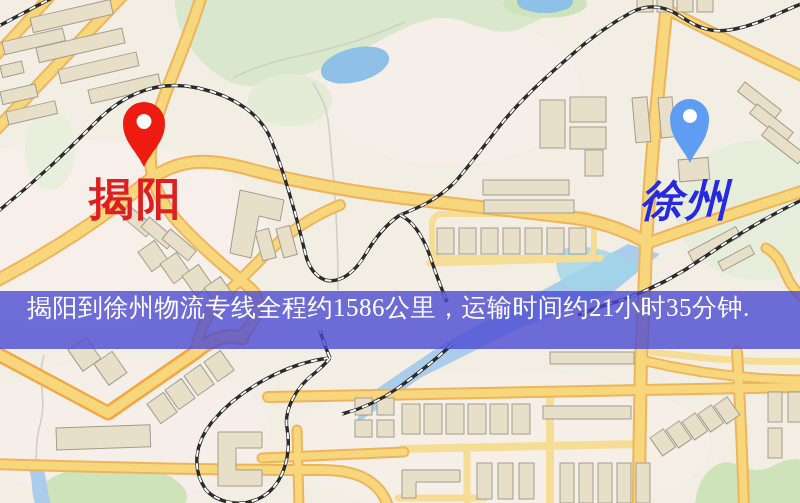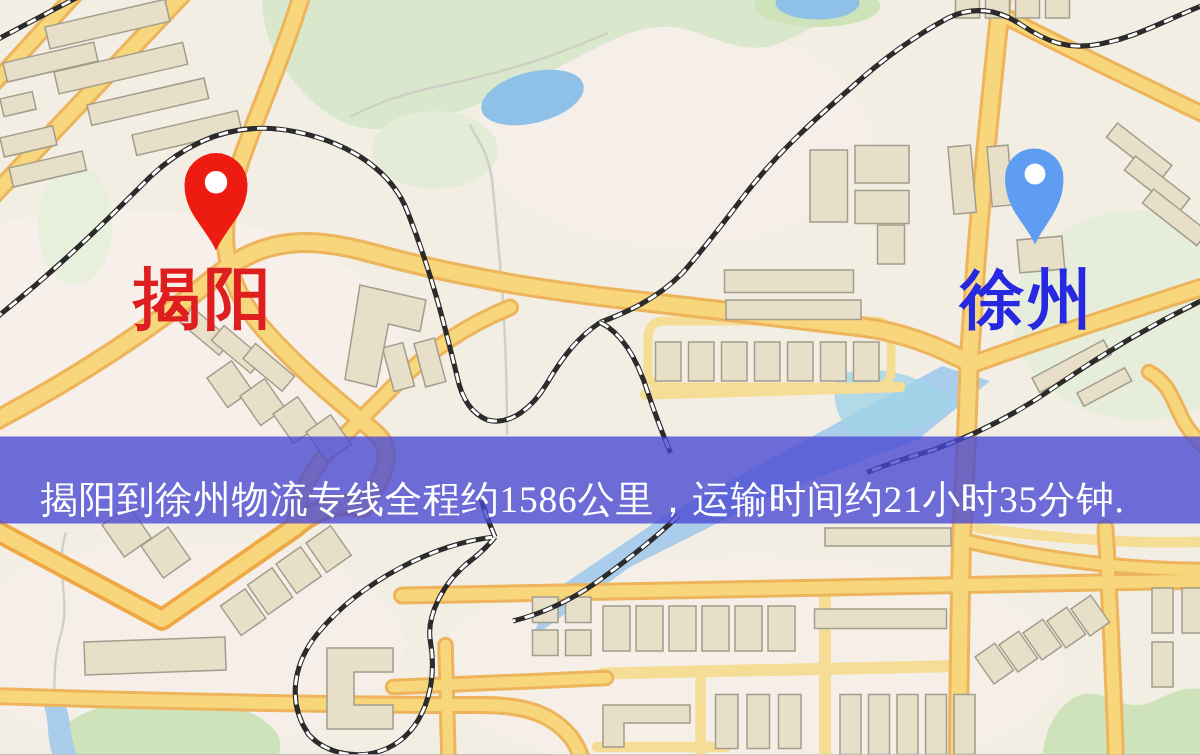--- a/index.html
+++ b/index.html
@@ -21,26 +21,26 @@
   .rail-dash{fill:none;stroke:#ffffff;stroke-width:1.9;stroke-dasharray:6.5 6.5;}
 
   .bld{fill:#e7dfc8;stroke:#a39d8d;stroke-width:1;}
 
   .city-label{
     position:absolute;line-height:1;font-weight:800;letter-spacing:2px;
     text-shadow:0 0 1px rgba(255,255,255,.25);
     user-select:none;white-space:nowrap;
   }
   #origin-label{left:89px;top:177px;font-size:45px;color:#df1f1f;text-align:center;}
-  #destination-label{left:640px;top:179px;font-size:43px;color:#2629df;font-weight:700;}
+  #destination-label{left:640px;top:179px;font-size:43px;color:#2629df;font-weight:700;font-style:italic;}
 
   #route-banner{
     position:absolute;left:0;top:291px;width:800px;height:58px;
     background:rgba(72,72,212,0.78);
-    display:flex;align-items:flex-end;
+    display:flex;align-items:flex-start;
     box-sizing:border-box;padding-left:27px;
   }
   #route-banner .txt{
     color:#ffffff;font-size:25px;letter-spacing:0.5px;white-space:nowrap;
     font-family:"Liberation Serif","DejaVu Serif",serif;
   }
 </style>
 </head>
 <body>
 

